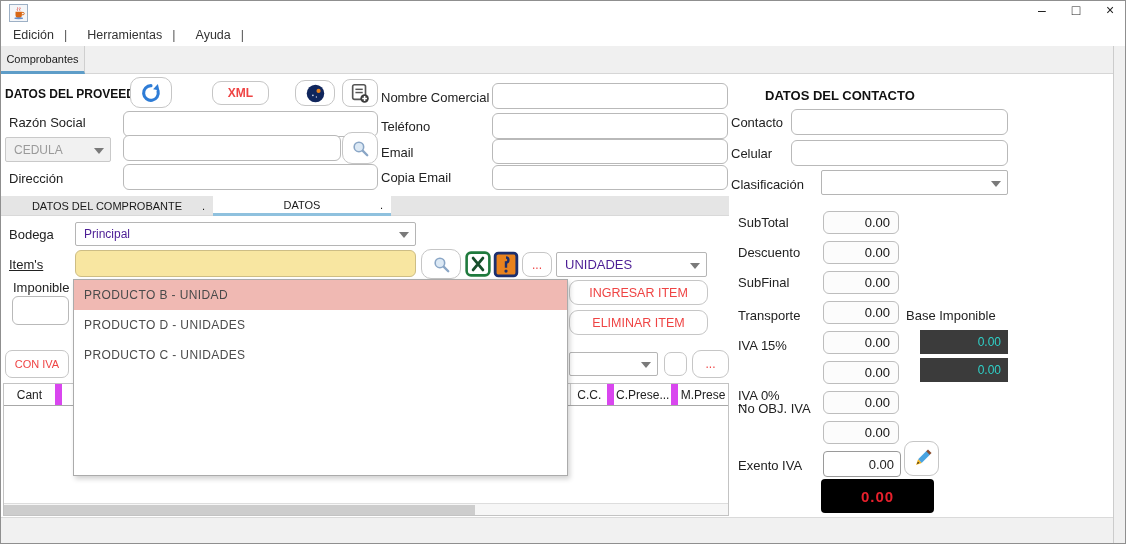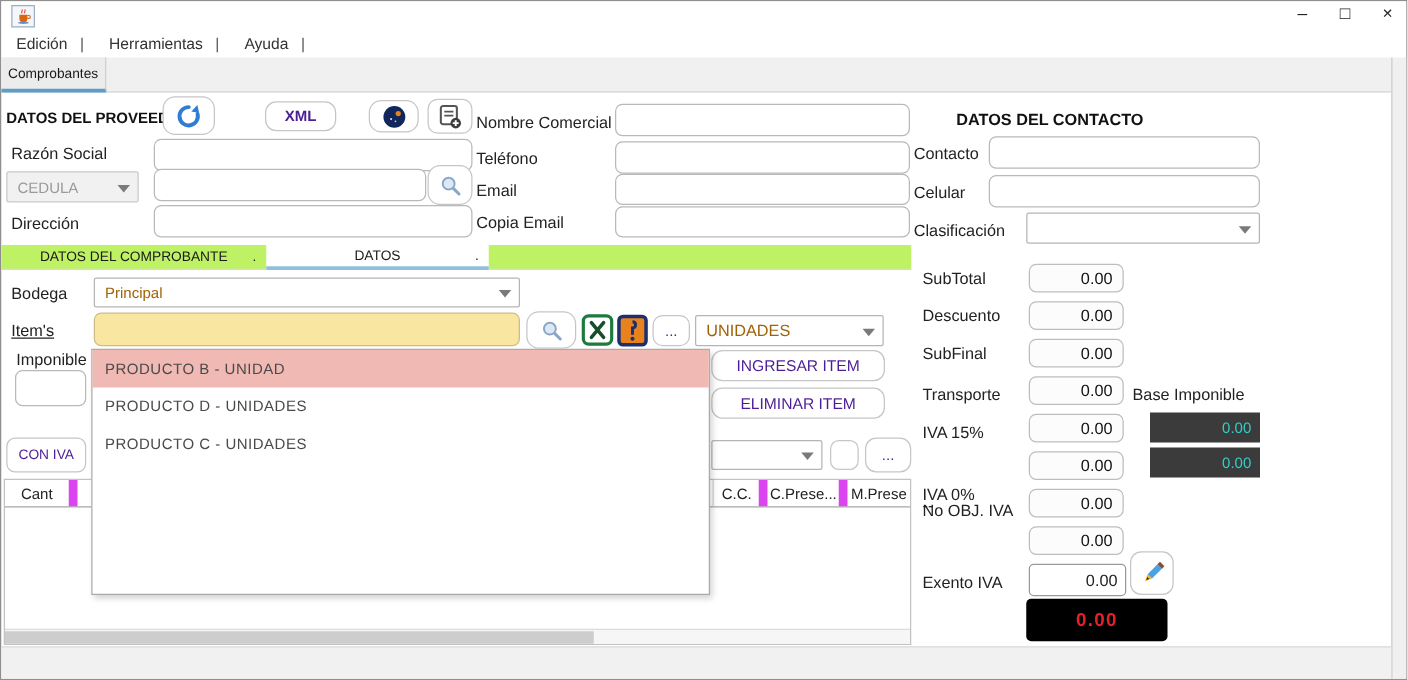--- a/index.html
+++ b/index.html
@@ -14,22 +14,22 @@
   .menubar { position:absolute; left:0; top:22px; width:100%; height:23px; background:#fff; display:flex; align-items:center; font-size:12.5px; color:#333; }
   .menubar .mi { padding:0 10px 0 12px; }
   .menubar .sep { color:#555; padding-right:8px; }
   .tabstrip1 { position:absolute; left:0; top:45px; width:1112px; height:28px; background:#f0f0f0; border-bottom:1px solid #d6d6d6; }
   .tab-compr { position:absolute; left:0; top:0; width:84px; height:28px; background:#ececec; border-right:1px solid #cfcfcf; border-bottom:3px solid #5e9dc8; font-size:11px; display:flex; align-items:center; justify-content:center; }
 
   
   .lbl { position:absolute; font-size:13px; color:#222; white-space:nowrap; }
   .hdr { position:absolute; font-size:12px; font-weight:bold; color:#111; white-space:nowrap; }
   .tfield { position:absolute; background:#fff; border:1px solid #b9b9b9; border-radius:6px; font-size:13px; padding:0 6px; font-family:"Liberation Sans",sans-serif; color:#222; }
-  .btn { position:absolute; background:#fff; border:1px solid #c6c6c6; border-radius:9px; font-size:12px; color:#4c1d95; display:flex; align-items:center; justify-content:center; cursor:default; }
-  .combo { position:absolute; background:#fff; border:1px solid #b5b5b5; border-radius:2px; font-size:12px; display:flex; align-items:center; padding:0 20px 0 8px; color:#a16207; }
+  .btn { position:absolute; background:#fff; border:1px solid #c6c6c6; border-radius:9px; font-size:12px; color:#ef4444; display:flex; align-items:center; justify-content:center; cursor:default; }
+  .combo { position:absolute; background:#fff; border:1px solid #b5b5b5; border-radius:2px; font-size:12px; display:flex; align-items:center; padding:0 20px 0 8px; color:#4c1d95; }
   .combo .arr { position:absolute; right:6px; top:50%; margin-top:-2px; width:0; height:0; border-left:5px solid transparent; border-right:5px solid transparent; border-top:6px solid #7a7a7a; }
   .combo.disabled { background:#f1f1f1; color:#9a9a9a; border-color:#c9c9c9; }
 
   
   .popup { position:absolute; left:72px; top:278px; width:495px; height:197px; background:#fff; border:1px solid #ababab; box-shadow:2px 3px 5px rgba(0,0,0,0.18); z-index:30; }
   .popup .item { height:30px; line-height:30px; padding-left:10px; font-size:12px; color:#4a4a4a; letter-spacing:0.4px; }
   .popup .item.sel { background:#f0b9b3; }
 
   
   .grid { position:absolute; left:2px; top:382px; width:726px; height:133px; background:#fff; border:1px solid #c3c3c3; }
@@ -40,21 +40,21 @@
 
   
   .valbox { position:absolute; background:#fcfcfc; border:1px solid #bdbdbd; border-radius:6px; font-size:13px; color:#111; text-align:right; padding:0 8px; display:flex; align-items:center; justify-content:flex-end; }
   .darkbox { position:absolute; background:#3b3b3b; font-size:12px; display:flex; align-items:center; justify-content:flex-end; padding:0 7px; }
   .total-lbl { position:absolute; background:#4b4b4b; color:#fff; font-size:13px; display:flex; align-items:center; justify-content:center; border-radius:3px 0 0 3px; }
   .total-val { position:absolute; background:#000; font-size:15px; font-weight:bold; display:flex; align-items:center; justify-content:center; border-radius:4px; letter-spacing:1px; }
 
   .right-strip { position:absolute; left:1112px; top:45px; width:14px; height:499px; background:#f0f0f0; border-left:1px solid #cccccc; }
   .bottom-strip { position:absolute; left:0; top:516px; width:1112px; height:28px; background:#f1f1f1; border-top:1px solid #dadada; }
 
-  .tabstrip2 { position:absolute; left:0; top:195px; width:728px; height:20px; background:#bef264; border-bottom:1px solid #d9d9d9; font-size:11px; }
+  .tabstrip2 { position:absolute; left:0; top:195px; width:728px; height:20px; background:#e5e5e5; border-bottom:1px solid #d9d9d9; font-size:11px; }
   .tab2 { position:absolute; top:0; height:20px; display:flex; align-items:center; justify-content:center; }
   .tab2 .dot { position:absolute; right:8px; }
   .tab2.active { background:#fff; border-bottom:3px solid #8fc1de; }
 
   svg { display:block; }
 </style>
 </head>
 <body>
 
 <div class="window">

